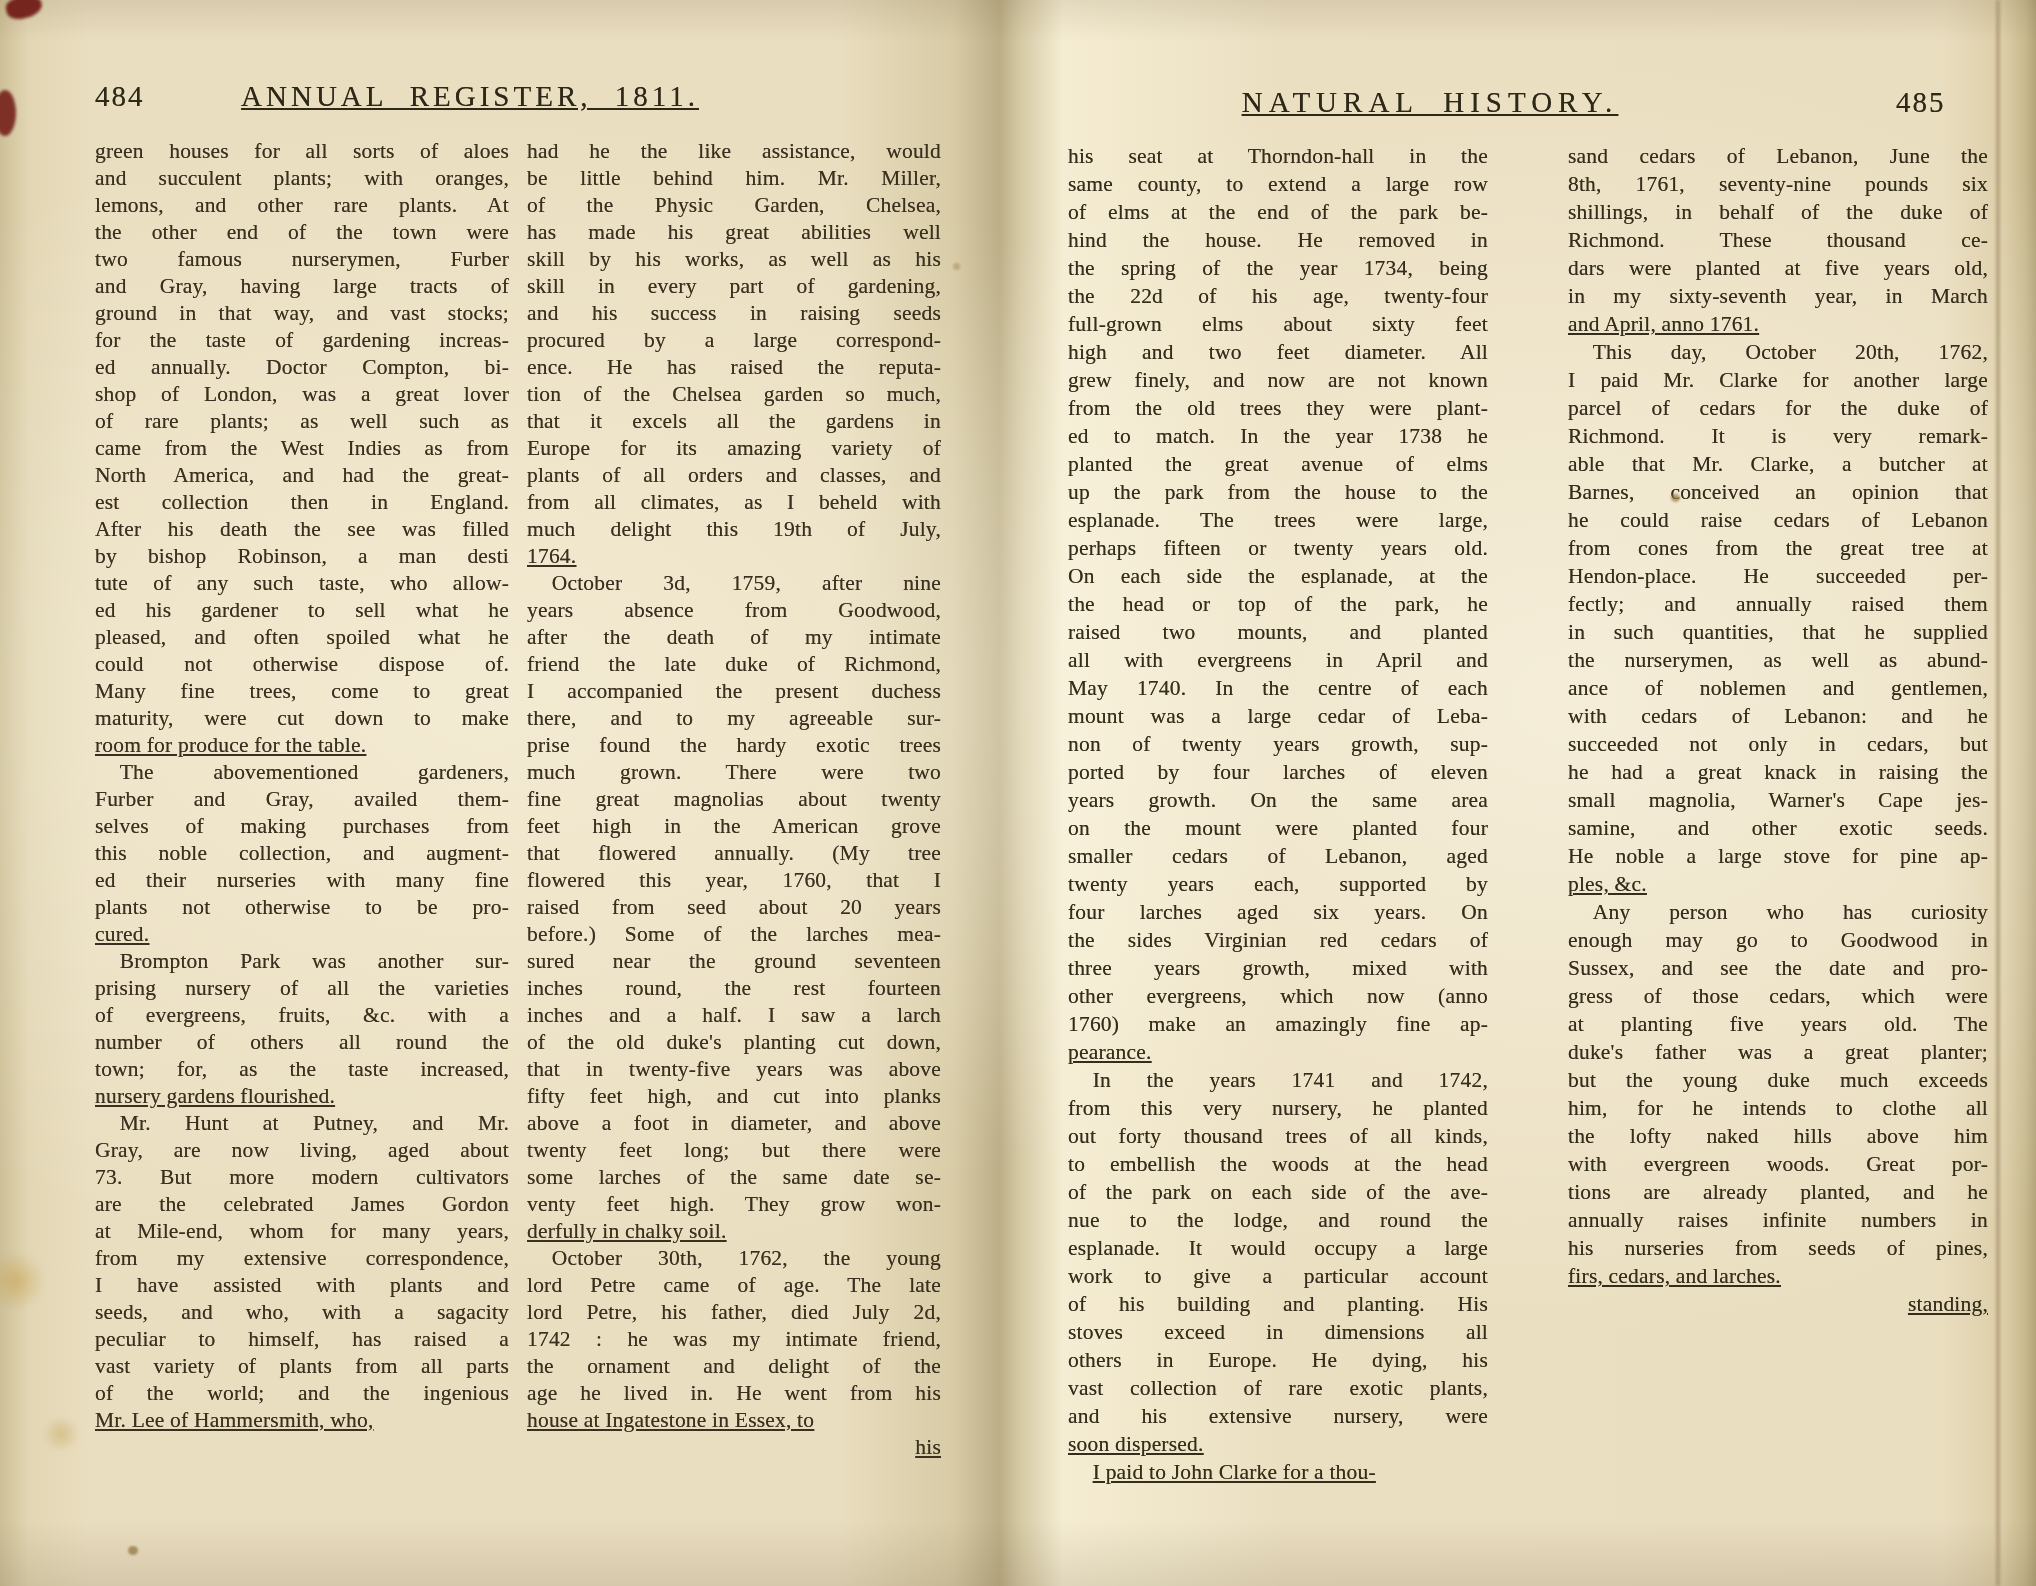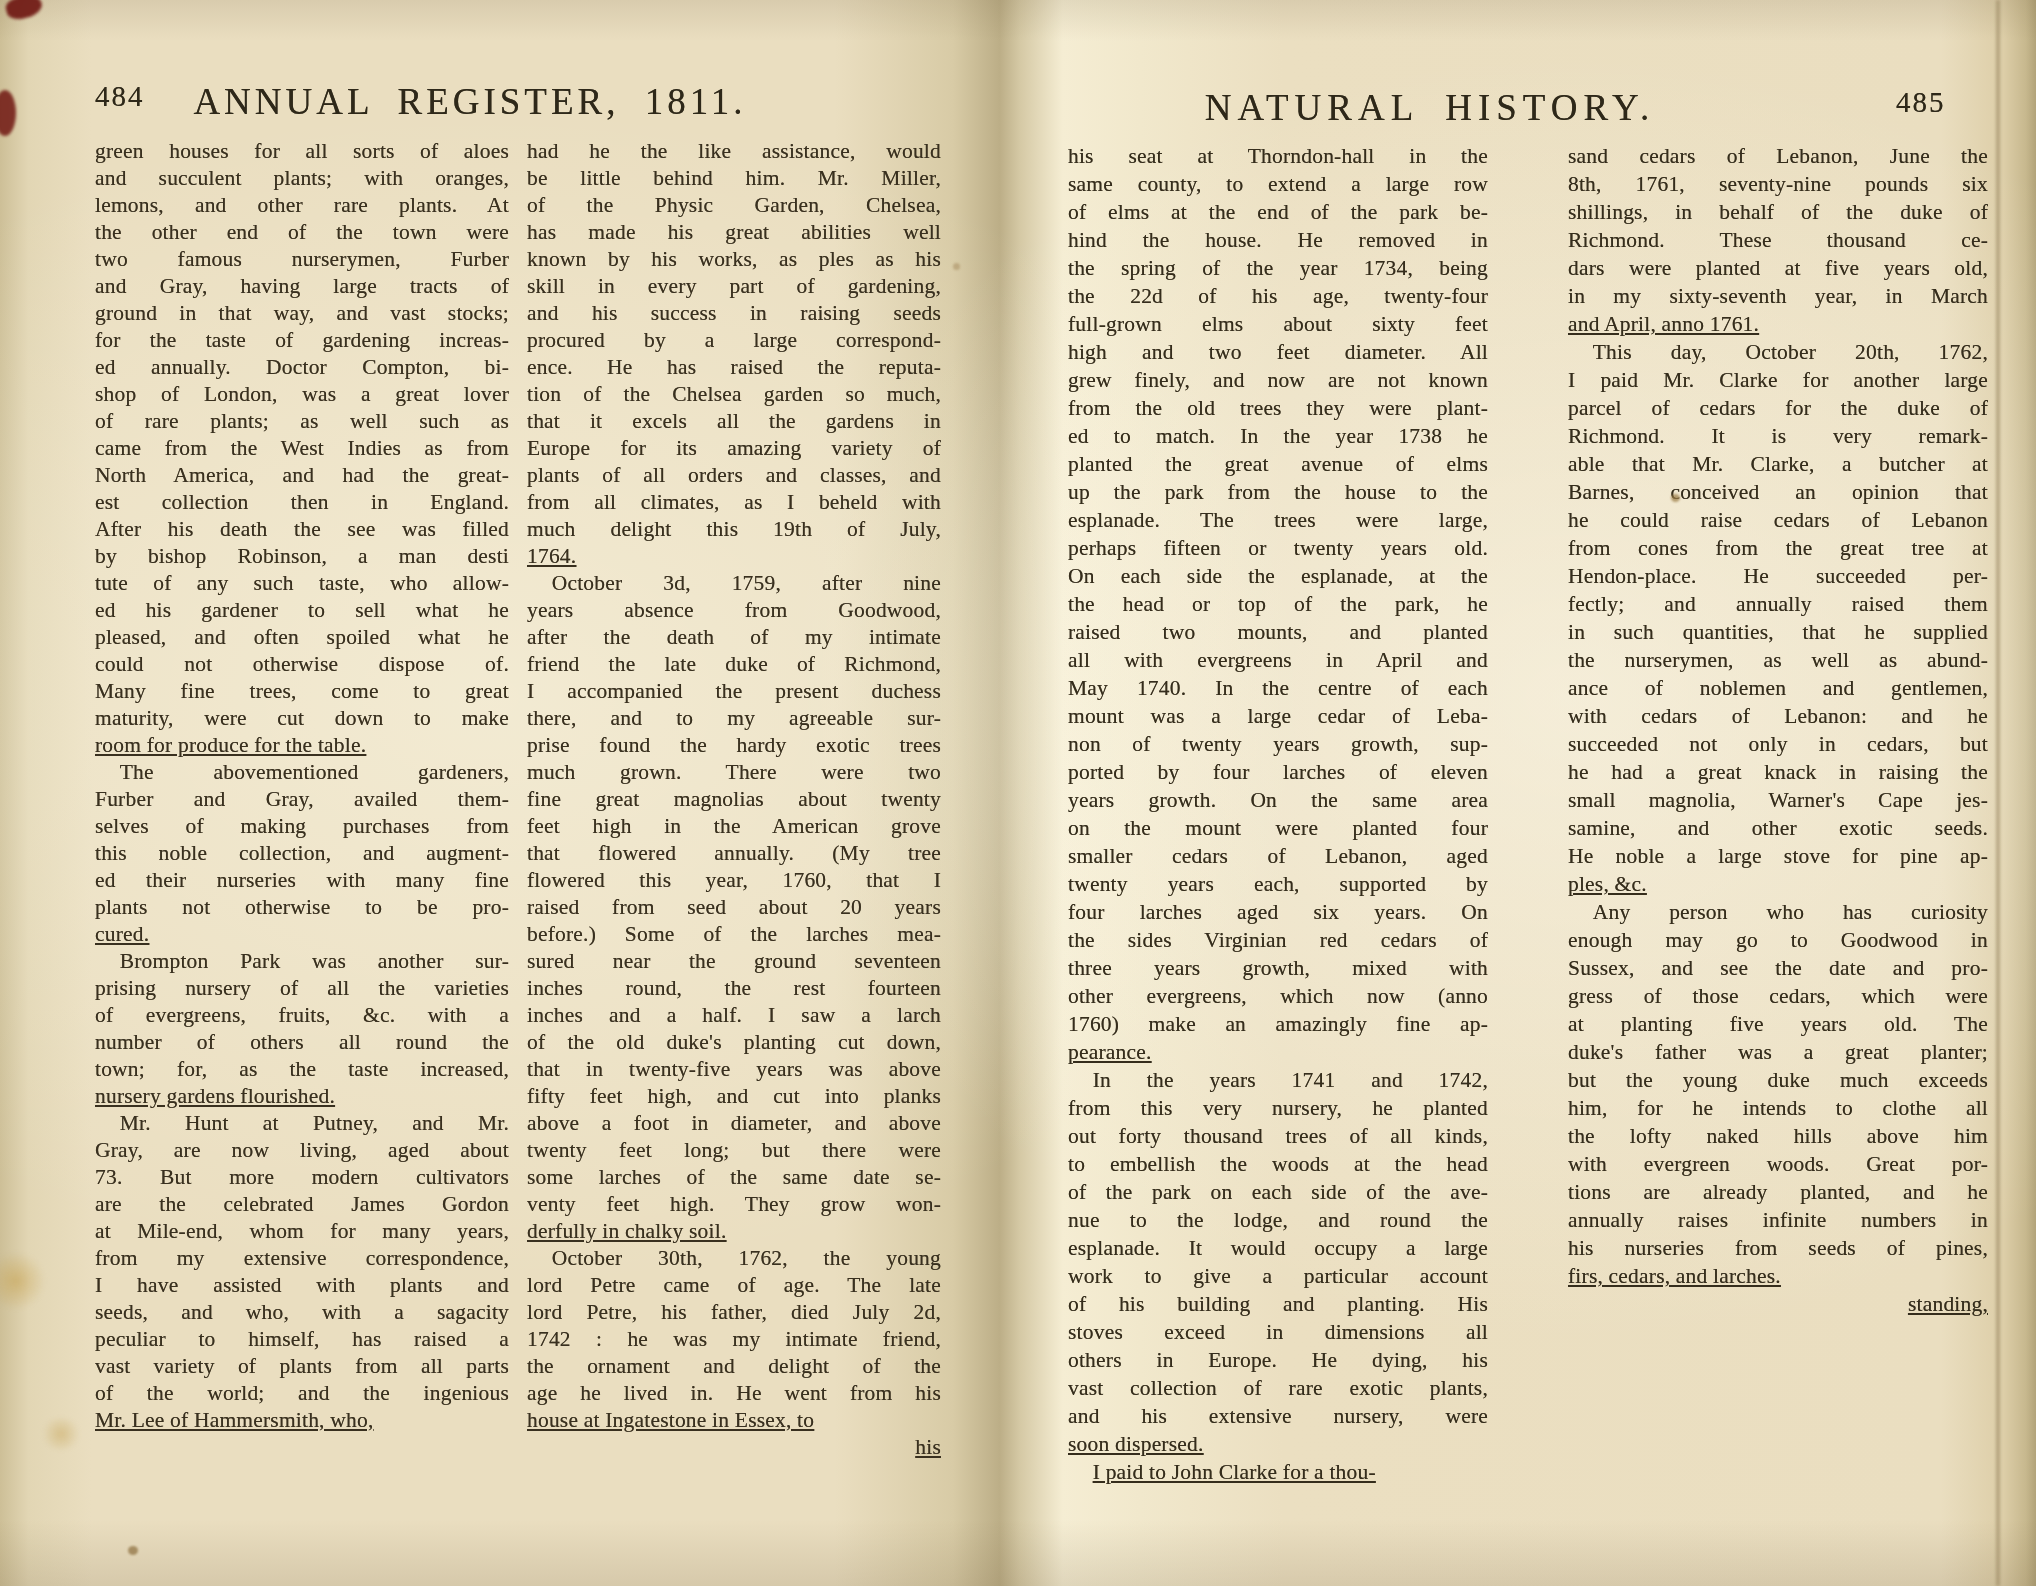--- a/index.html
+++ b/index.html
@@ -23,23 +23,24 @@
     position:absolute;inset:0;pointer-events:none;
     background:linear-gradient(180deg, rgba(92,72,40,.12), rgba(92,72,40,0) 2.6%,
                rgba(92,72,40,0) 95.8%, rgba(92,72,40,.14) 100%);
   }
   .page-edge-line{
     position:absolute;top:0;bottom:0;width:4px;left:1996px;
     background:rgba(150,132,92,.55);filter:blur(1.5px);
   }
   
   .running-title{
-    position:absolute;font-size:37px;letter-spacing:4px;word-spacing:12px;
+    position:absolute;font-size:29px;letter-spacing:4px;word-spacing:12px;
     color:#2e2819;white-space:nowrap;
     text-shadow:0 0 .6px rgba(46,40,25,.7);
+    text-decoration:underline;
   }
   .folio{
     position:absolute;font-size:29px;letter-spacing:2px;color:#2e2819;
     text-shadow:0 0 .6px rgba(46,40,25,.7);
   }
   #title-left{left:0;width:940px;top:80px;text-align:center;}
   #folio-left{left:95px;top:80px;}
   #title-right{left:1040px;width:780px;top:86px;text-align:center;letter-spacing:6px;}
   #folio-right{left:1896px;top:86px;}
   
@@ -147,21 +148,21 @@
           <div class="line">of the world; and the ingenious</div>
           <div class="line last">Mr. Lee of Hammersmith, who,</div>
         </div>
       </div>
     <div class="col" id="col-2">
         <div>
           <div class="line">had he the like assistance, would</div>
           <div class="line">be little behind him.  Mr. Miller,</div>
           <div class="line">of the Physic Garden, Chelsea,</div>
           <div class="line">has made his great abilities well</div>
-          <div class="line">known by his works, as ples as his</div>
+          <div class="line">skill by his works, as well as his</div>
           <div class="line">skill in every part of gardening,</div>
           <div class="line">and his success in raising seeds</div>
           <div class="line">procured by a large correspond-</div>
           <div class="line">ence.  He has raised the reputa-</div>
           <div class="line">tion of the Chelsea garden so much,</div>
           <div class="line">that it excels all the gardens in</div>
           <div class="line">Europe for its amazing variety of</div>
           <div class="line">plants of all orders and classes, and</div>
           <div class="line">from all climates, as I beheld with</div>
           <div class="line">much delight this 19th of July,</div>

